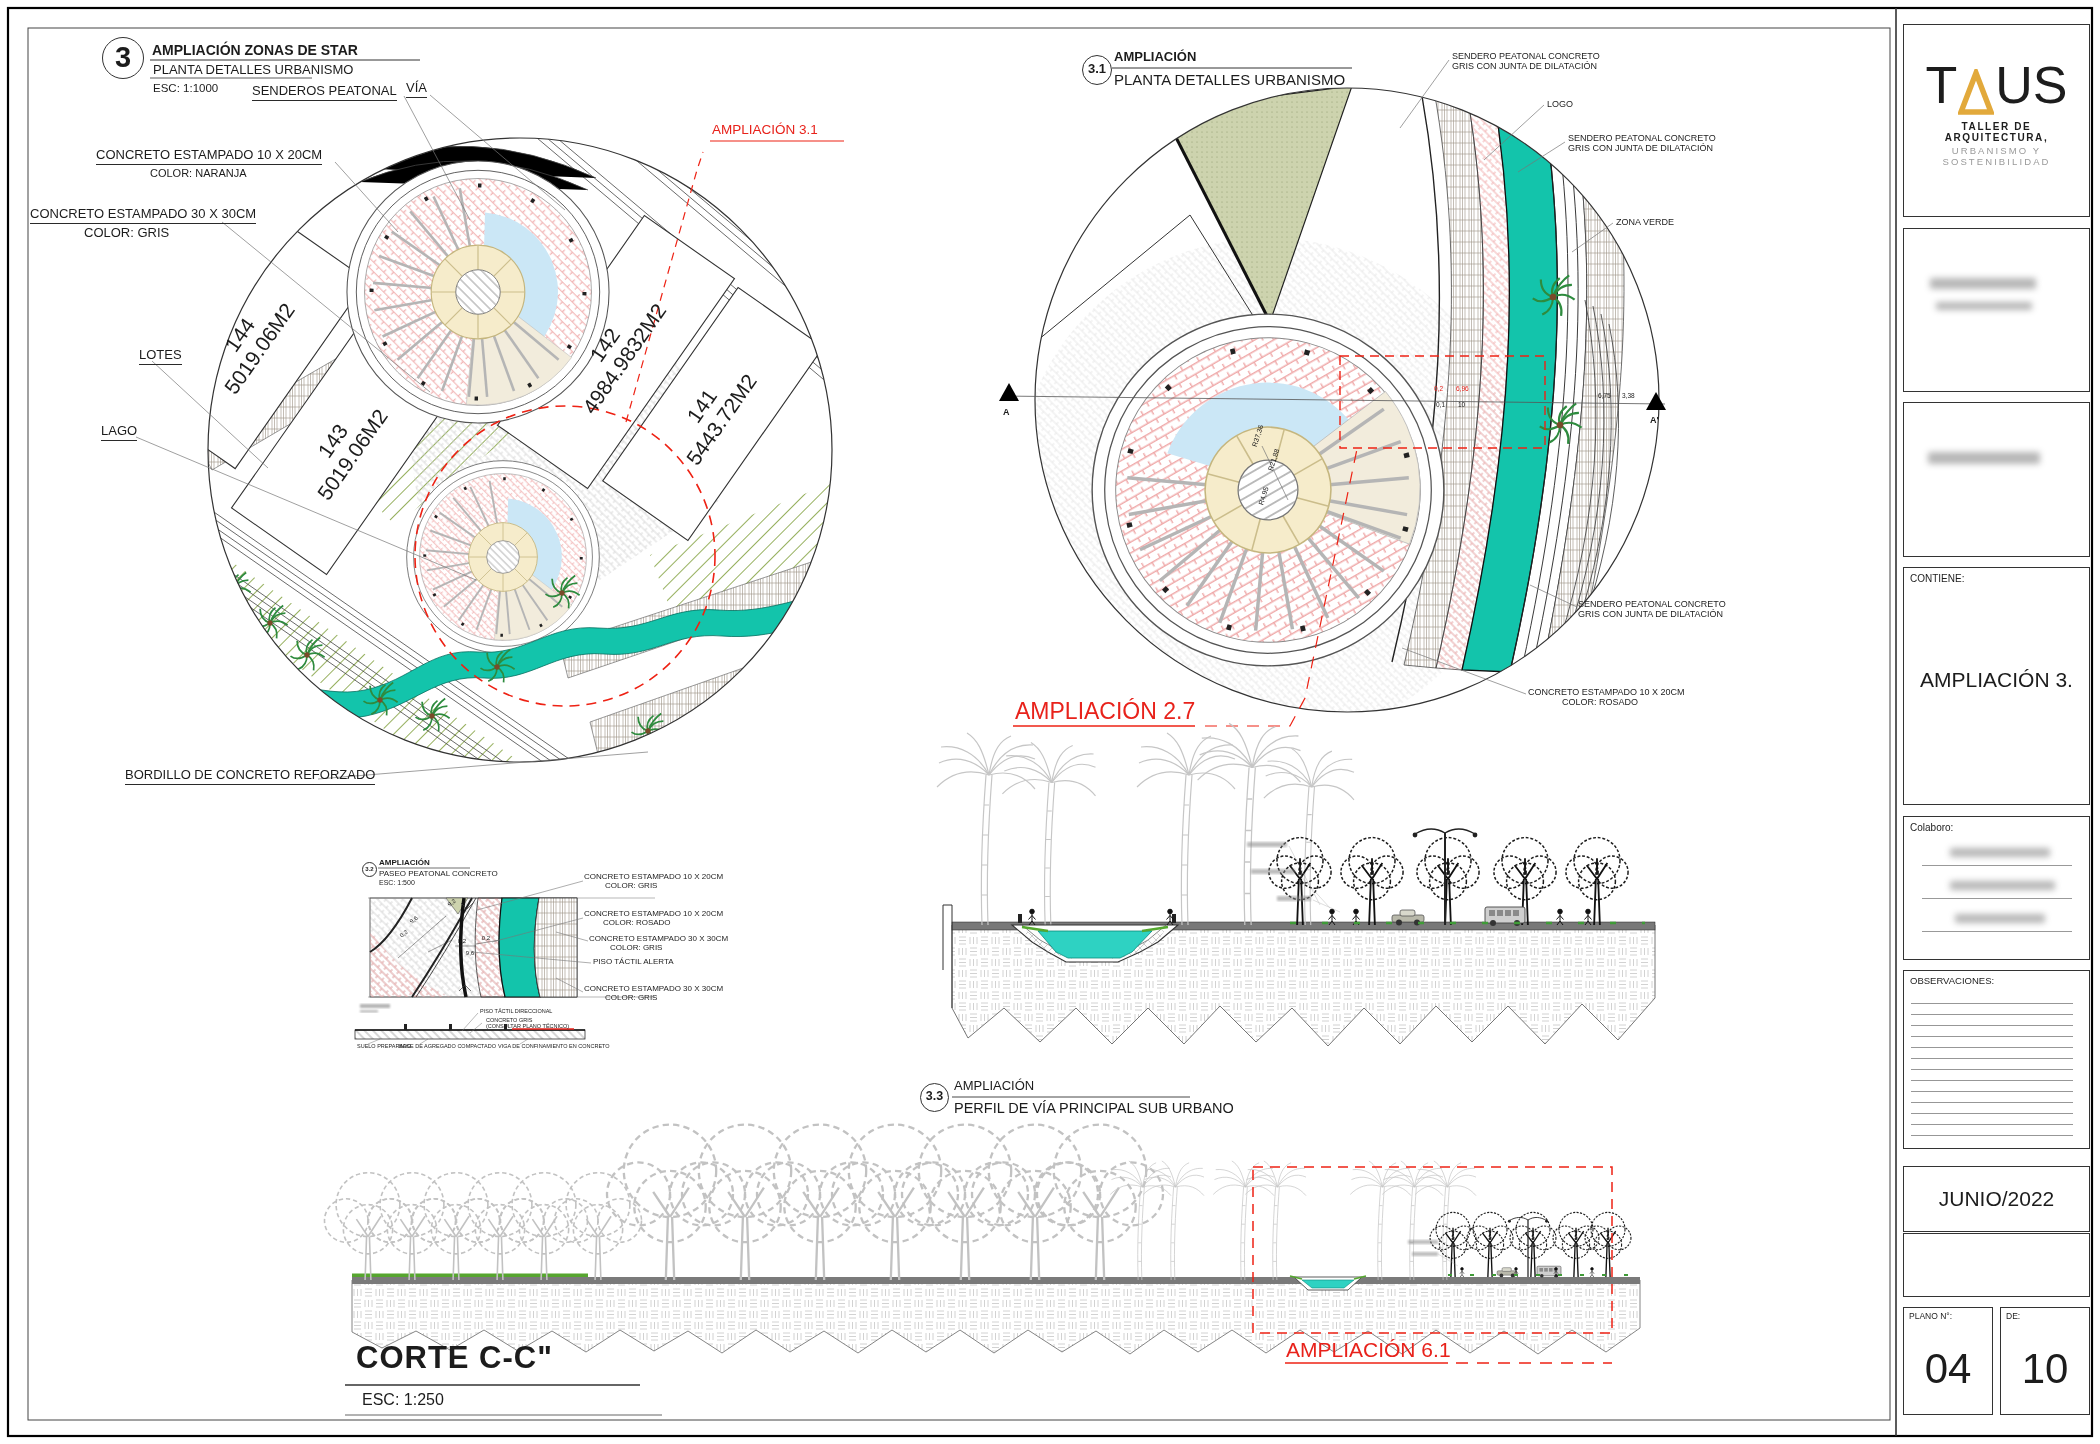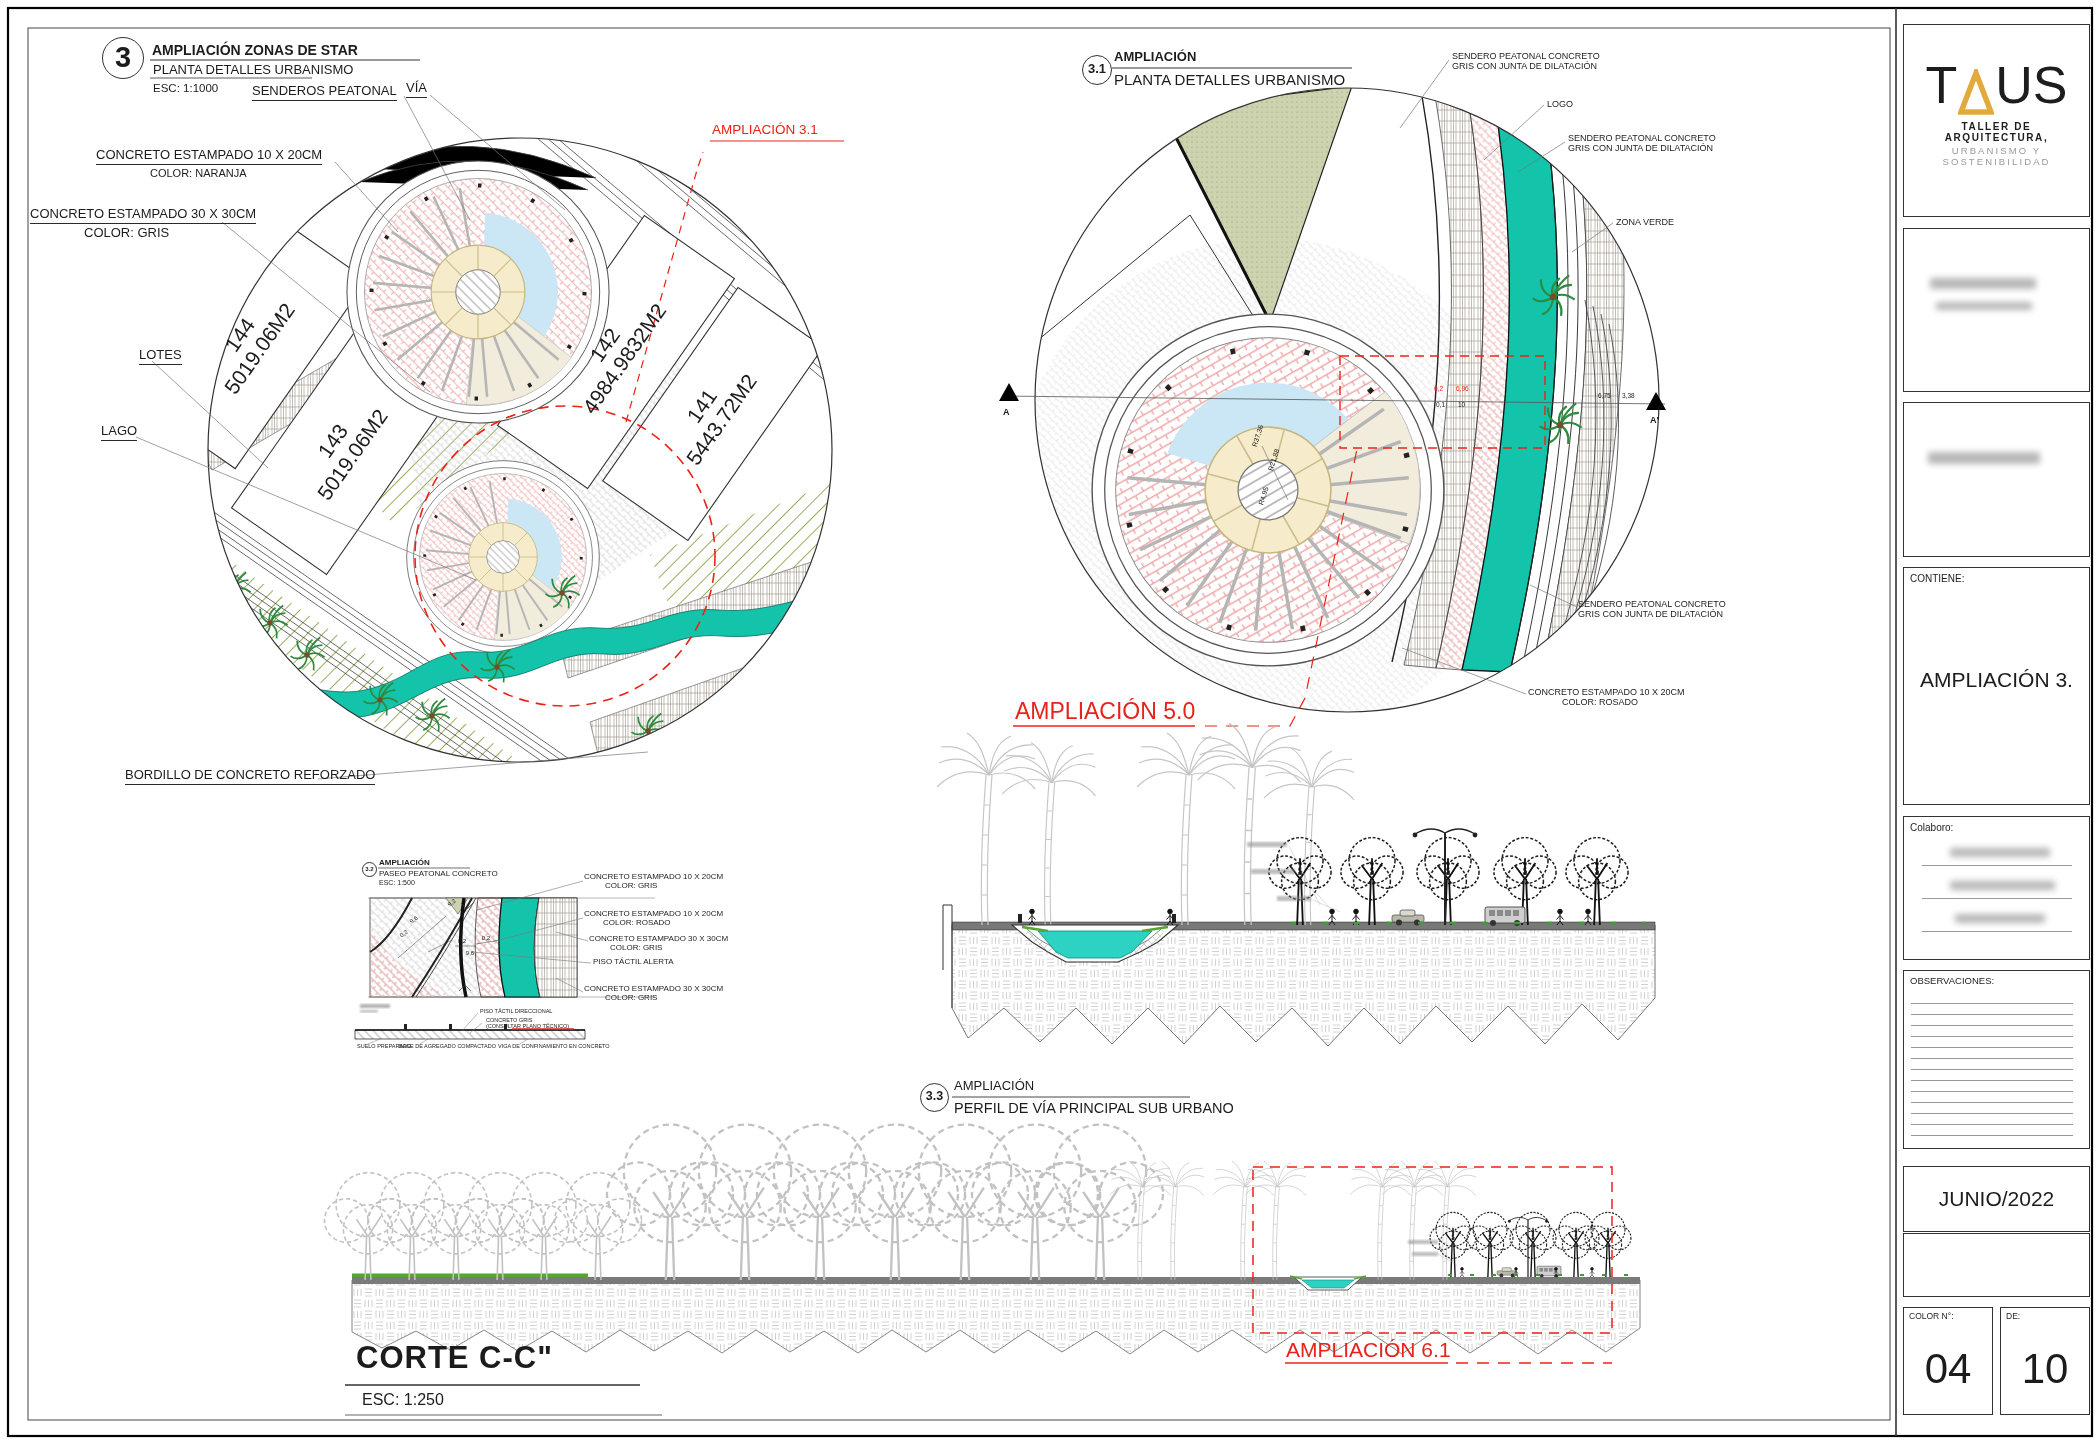--- a/index.html
+++ b/index.html
@@ -500,21 +500,21 @@
 <div class="lbl ctr" style="left:1274px;top:460px;transform:translate(-50%,-50%) rotate(-72deg);font-size:7px;">R21,88</div>
 <div class="lbl ctr" style="left:1264px;top:496px;transform:translate(-50%,-50%) rotate(-72deg);font-size:7px;">R4,95</div>
 <div class="lbl red" style="left:1434px;top:385px;font-size:6.5px;">0,2</div>
 <div class="lbl red" style="left:1456px;top:385px;font-size:6.5px;">6,96</div>
 <div class="lbl" style="left:1436px;top:401px;font-size:6.5px;">0,1</div>
 <div class="lbl" style="left:1458px;top:401px;font-size:6.5px;">10</div>
 <div class="lbl" style="left:1598px;top:392px;font-size:6.5px;">6,75</div>
 <div class="lbl" style="left:1622px;top:392px;font-size:6.5px;">3,38</div>
 <div class="lbl" style="left:1003px;top:407px;font-size:9px;font-weight:bold;">A</div>
 <div class="lbl" style="left:1650px;top:415px;font-size:9px;font-weight:bold;">A'</div>
-<div class="lbl red" style="left:1015px;top:698px;font-size:23px;">AMPLIACIÓN 5.0</div>
+<div class="lbl red" style="left:1015px;top:698px;font-size:23px;">AMPLIACIÓN 2.7</div>
 
 <div class="lbl circle-num" style="left:362px;top:862px;width:13px;height:13px;line-height:12px;font-size:6px;border-width:1px;">3.2</div>
 <div class="lbl" style="left:379px;top:858px;font-size:8px;font-weight:bold;">AMPLIACIÓN</div>
 <div class="lbl" style="left:379px;top:869px;font-size:8px;">PASEO PEATONAL CONCRETO</div>
 <div class="lbl" style="left:379px;top:879px;font-size:7px;">ESC: 1:500</div>
 <div class="lbl" style="left:584px;top:872px;font-size:8px;">CONCRETO ESTAMPADO 10 X 20CM</div>
 <div class="lbl" style="left:605px;top:881px;font-size:8px;">COLOR:    GRIS</div>
 <div class="lbl" style="left:584px;top:909px;font-size:8px;">CONCRETO ESTAMPADO 10 X 20CM</div>
 <div class="lbl" style="left:603px;top:918px;font-size:8px;">COLOR:    ROSADO</div>
 <div class="lbl" style="left:589px;top:934px;font-size:8px;">CONCRETO ESTAMPADO 30 X 30CM</div>
@@ -585,21 +585,21 @@
     <div class="obslines" style="left:7px;top:32px;width:162px;height:142px;"></div>
   </div>
 
   <div class="tbbox" style="left:1903px;top:1158px;width:185px;height:64px;margin-top:8px;">
     <div class="lbl" style="left:50%;top:50%;transform:translate(-50%,-50%);font-size:21px;">JUNIO/2022</div>
   </div>
 
   <div class="tbbox" style="left:1903px;top:1233px;width:185px;height:62px;"></div>
 
   <div class="tbbox" style="left:1903px;top:1307px;width:88px;height:106px;">
-    <div class="lbl" style="left:5px;top:4px;font-size:8.5px;">COLOR N°:</div>
+    <div class="lbl" style="left:5px;top:4px;font-size:8.5px;">PLANO N°:</div>
     <div class="lbl" style="left:50%;top:58%;transform:translate(-50%,-50%);font-size:42px;">04</div>
   </div>
   <div class="tbbox" style="left:2000px;top:1307px;width:88px;height:106px;">
     <div class="lbl" style="left:5px;top:4px;font-size:8.5px;">DE:</div>
     <div class="lbl" style="left:50%;top:58%;transform:translate(-50%,-50%);font-size:42px;">10</div>
   </div>
 </div>
 
 </div>
 

